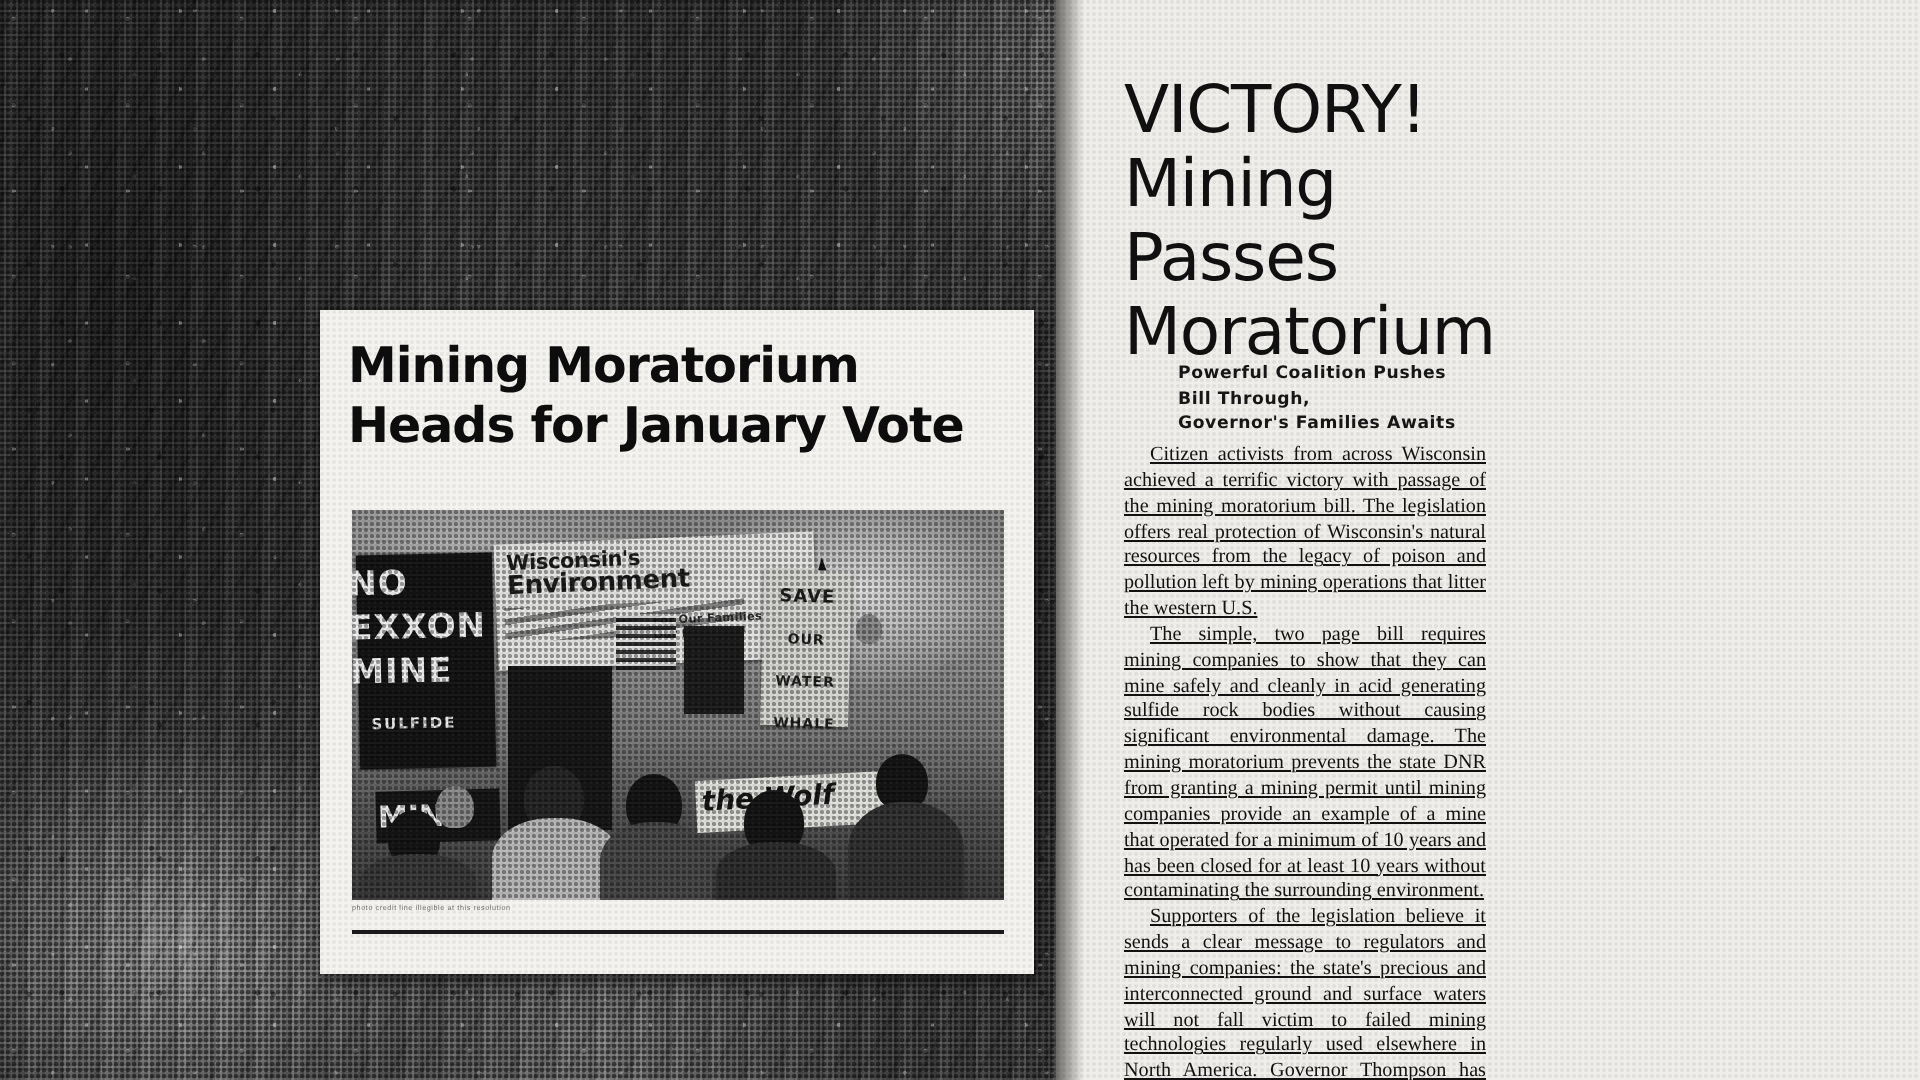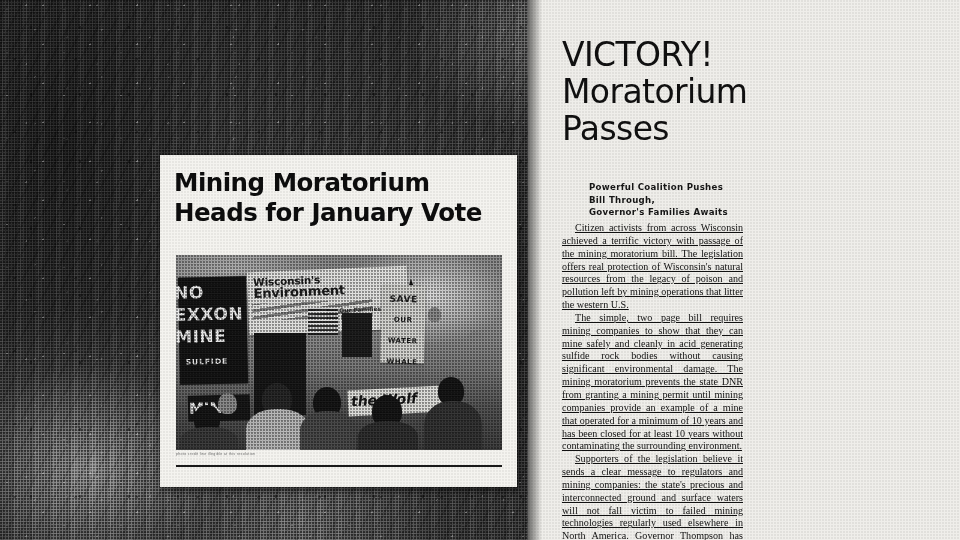--- a/index.html
+++ b/index.html
@@ -262,22 +262,23 @@
   <div class="bgtone grain"></div>
   <div class="bgtone speckle"></div>
   <div class="bgtone halftone"></div>
 </div>
 
 <div id="right-page"></div>
 <div id="right-page-edge"></div>
 
 <div id="headline-block">
   <span class="headline headline-line">VICTORY!</span>
+  <span class="headline headline-line">Mining</span>
+  <span class="headline headline-line">Passes</span>
   <span class="headline headline-line">Moratorium</span>
-  <span class="headline headline-line">Passes</span>
 </div>
 
 <div id="deck">
   <span class="deck-line">Powerful Coalition Pushes Bill Through,</span>
   <span class="deck-line">Governor's Families Awaits</span>
 </div>
 
 <div id="body-col">
   <p>Citizen activists from across Wisconsin achieved a terrific victory with passage of the mining moratorium bill.  The legislation offers real protection of Wisconsin's natural resources from the legacy of poison and pollution left by mining  operations that litter the western U.S.</p>
   <p>The simple, two page bill requires mining companies to show that they can mine safely and cleanly in acid generating sulfide rock bodies without causing significant environmental damage.  The mining moratorium prevents the state DNR from granting a mining permit until mining companies provide an example of a mine that operated for a minimum of 10 years and has been closed for at least 10 years without contaminating the surrounding environment.</p>

